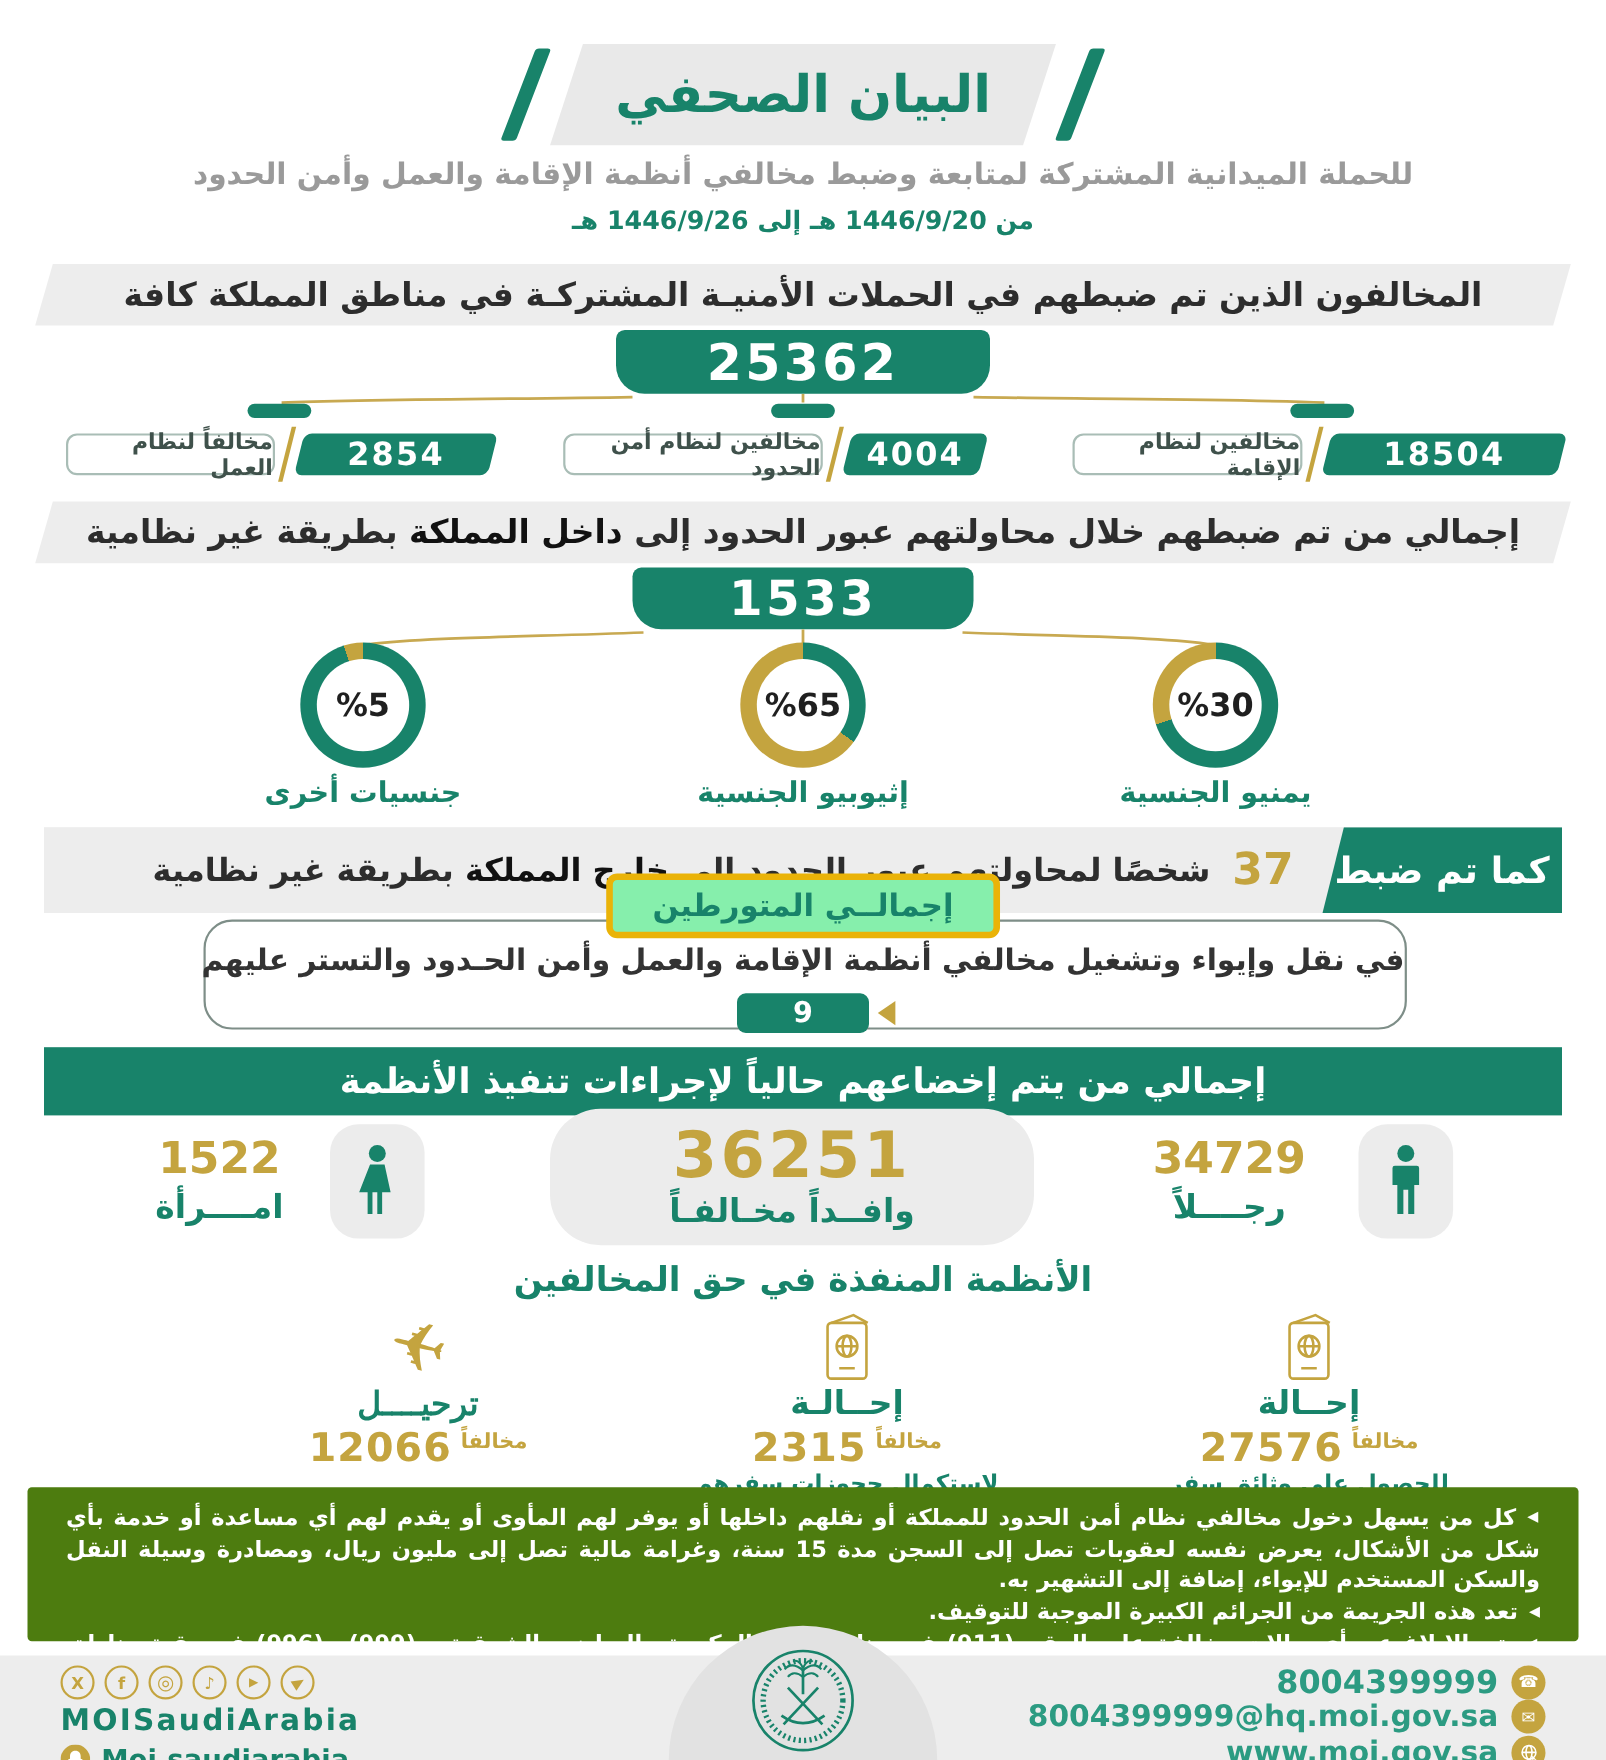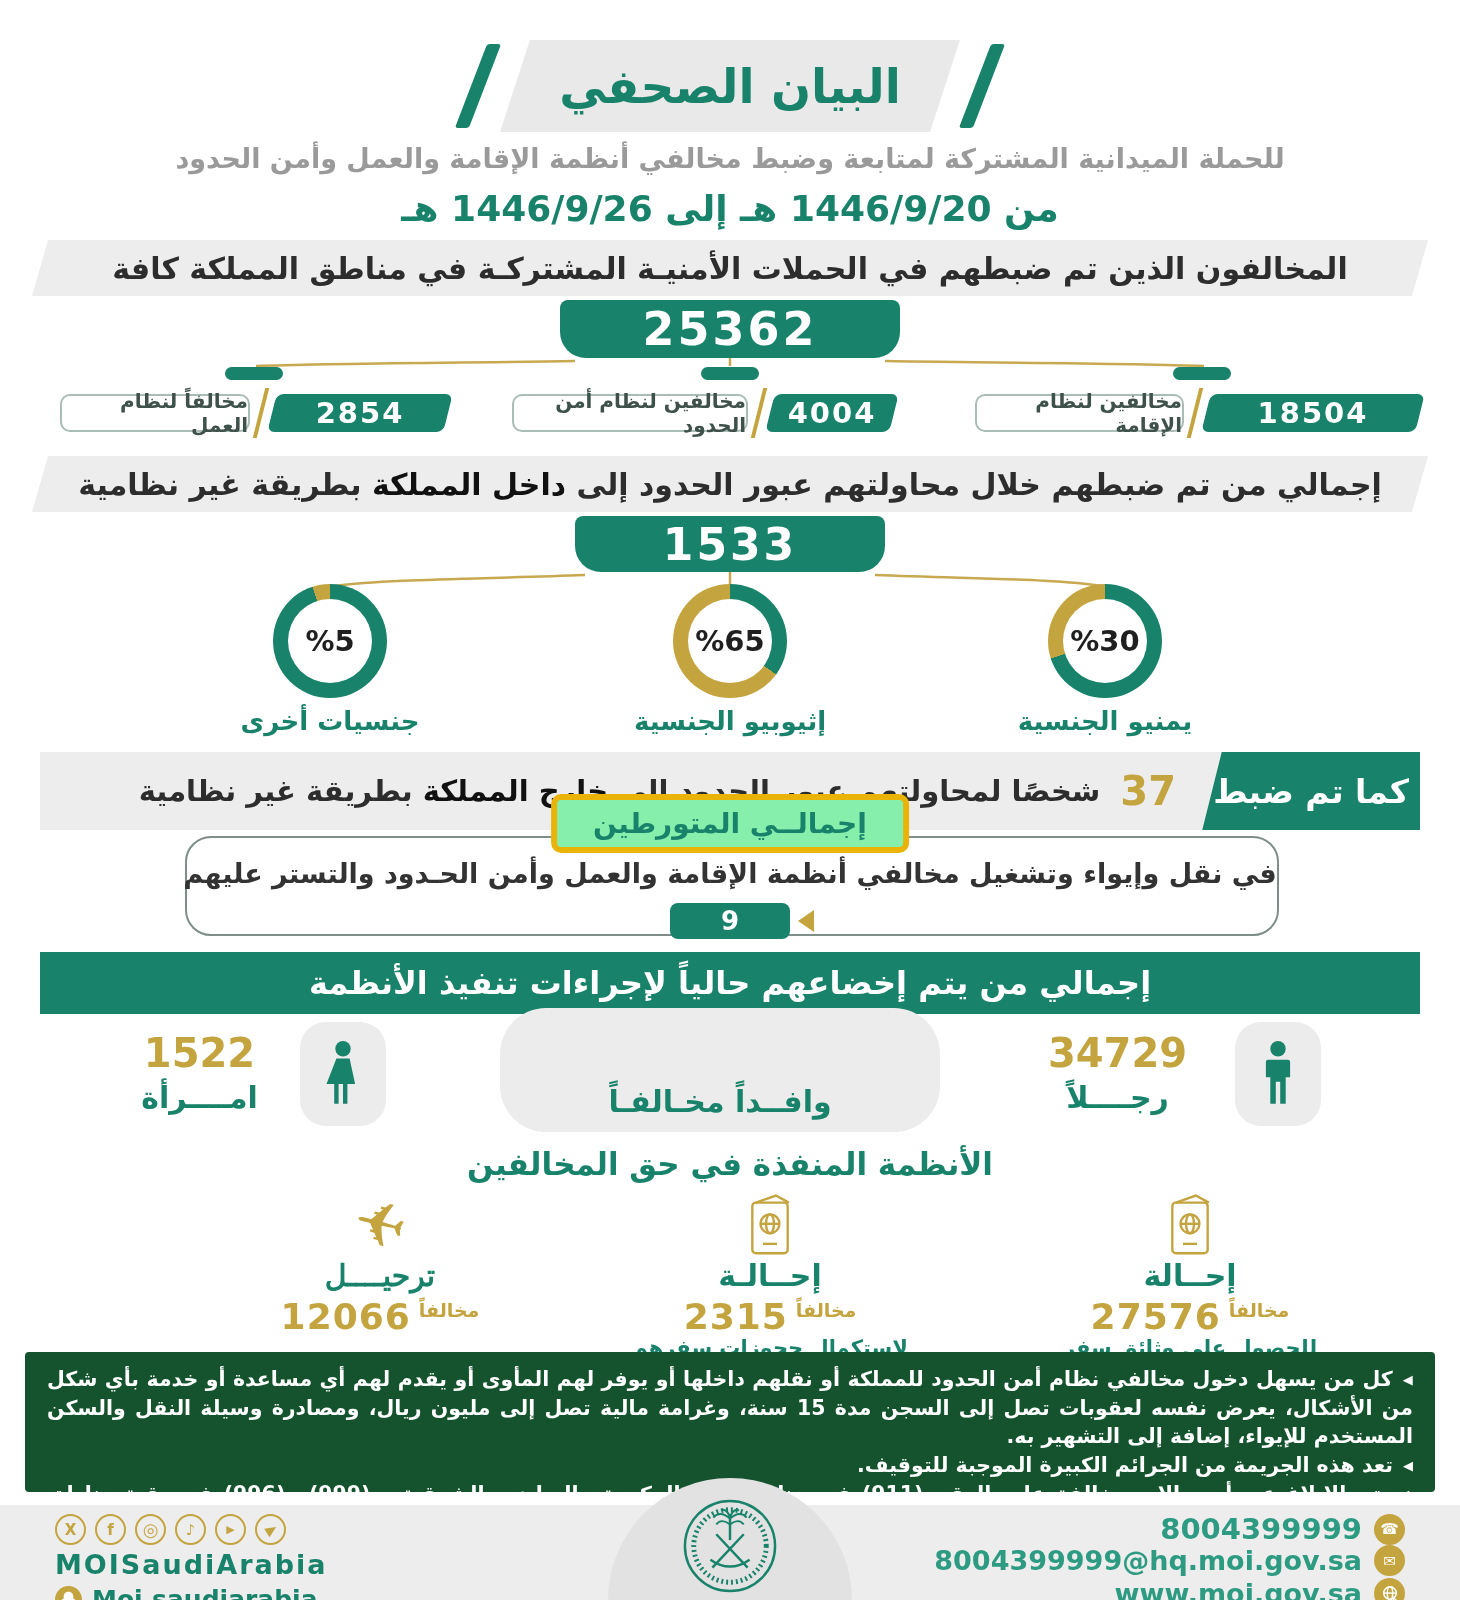--- a/index.html
+++ b/index.html
@@ -9,21 +9,21 @@
   
   .hdr{position:absolute;top:40px;left:0;width:100%;height:92px;display:flex;
        align-items:center;justify-content:center;gap:30px;}
   .slash{width:14px;height:84px;background:#18836A;transform:skewX(-21deg);border-radius:3px;}
   .hdr-band{position:relative;width:430px;height:92px;display:flex;align-items:center;justify-content:center;}
   .hdr-band::before{content:"";position:absolute;inset:0;background:#e9e9e9;transform:skewX(-18deg);}
   .hdr-title{position:relative;font-size:47px;font-weight:800;color:#18836A;}
   .subtitle{position:absolute;top:143px;left:0;width:100%;text-align:center;
             font-size:27px;font-weight:700;color:#9a9a9a;}
   .daterange{position:absolute;top:188px;left:0;width:100%;text-align:center;
-             font-size:36px;font-weight:800;color:#18836A;}
+             font-size:23px;font-weight:800;color:#18836A;}
 
   
   .band{position:absolute;left:40px;width:1380px;height:56px;display:flex;
         align-items:center;justify-content:center;}
   .band::before{content:"";position:absolute;inset:0;background:#ededed;transform:skewX(-16deg);}
   .band-text{position:relative;font-size:30px;font-weight:700;color:#2d2d2d;}
   .band-text b{font-weight:900;color:#111;}
 
   
   .gbox{position:absolute;background:#18836A;color:#fff;font-weight:800;letter-spacing:3px;
@@ -93,22 +93,22 @@
   .exec-t{position:absolute;top:1258px;width:240px;text-align:center;font-size:30px;
           font-weight:800;color:#18836A;}
   .exec-v{position:absolute;top:1296px;width:240px;display:flex;direction:ltr;
           align-items:flex-start;justify-content:center;gap:8px;}
   .exec-v .val{font-size:36px;font-weight:800;color:#C4A43F;letter-spacing:1px;}
   .exec-v .unit{font-size:19px;font-weight:700;color:#C4A43F;margin-top:3px;}
   .exec-n{position:absolute;top:1336px;width:280px;text-align:center;font-size:21px;
           font-weight:700;color:#18836A;}
 
   
-  .warn{position:absolute;top:1352px;left:25px;width:1410px;height:140px;background:#14532d;
-        border-radius:4px;color:#fff;padding:13px 22px;box-sizing:border-box;}
+  .warn{position:absolute;top:1352px;left:25px;width:1410px;height:140px;background:#4d7c0f;
+        border-radius:4px;color:#fff;padding:13px 35px;box-sizing:border-box;}
   .warn-line{font-size:20.5px;font-weight:700;line-height:1.4;text-align:justify;}
   .warn-line .mk{color:#fff;font-size:13px;margin-left:10px;vertical-align:middle;}
 
   
   .footer{position:absolute;top:1505px;left:0;width:1460px;height:95px;background:#ededed;}
   .big-circle{position:absolute;top:1478px;left:608px;width:244px;height:244px;border-radius:50%;background:#e2e2e2;}
   .emblem{position:absolute;top:1497px;left:681px;}
   .soc-row{position:absolute;top:1514px;left:55px;display:flex;direction:ltr;gap:9px;}
   .soc{width:31px;height:31px;border:2px solid #C4A43F;border-radius:50%;box-sizing:border-box;
        display:flex;align-items:center;justify-content:center;color:#C4A43F;font-weight:700;font-size:15px;}
@@ -221,20 +221,21 @@
 
   <div class="inv-label">إجمالــي المتورطين</div>
   <div class="inv-box"></div>
   <div class="inv-text">في نقل وإيواء وتشغيل مخالفي أنظمة الإقامة والعمل وأمن الحـدود والتستر عليهم</div>
   <div class="inv-count">9</div>
   <div class="inv-arrow"></div>
 
   <div class="banner">إجمالي من يتم إخضاعهم حالياً لإجراءات تنفيذ الأنظمة</div>
 
   <div class="blob"></div>
+  <div class="stat-num" style="top:1016px;left:500px;width:440px;font-size:58px;letter-spacing:3px;">36251</div>
   <div class="stat-lbl" style="top:1084px;left:500px;width:440px;font-size:30px;">وافــداً مخـالفـاً</div>
 
   <div class="tile" style="top:1022px;left:1235px;">
     <svg width="44" height="72" viewBox="0 0 40 62">
       <circle cx="20" cy="8" r="7" fill="#18836A"></circle>
       <path d="M11 18 h18 a2 2 0 0 1 2 2 v14 h-4 v24 h-5 v-20 h-4 v20 h-5 v-24 h-4 v-14 a2 2 0 0 1 2-2 z" fill="#18836A"></path>
     </svg>
   </div>
   <div class="stat-num" style="top:1030px;left:1020px;width:195px;font-size:40px;">34729</div>
   <div class="stat-lbl" style="top:1080px;left:1020px;width:195px;font-size:30px;">رجــــلاً</div>

